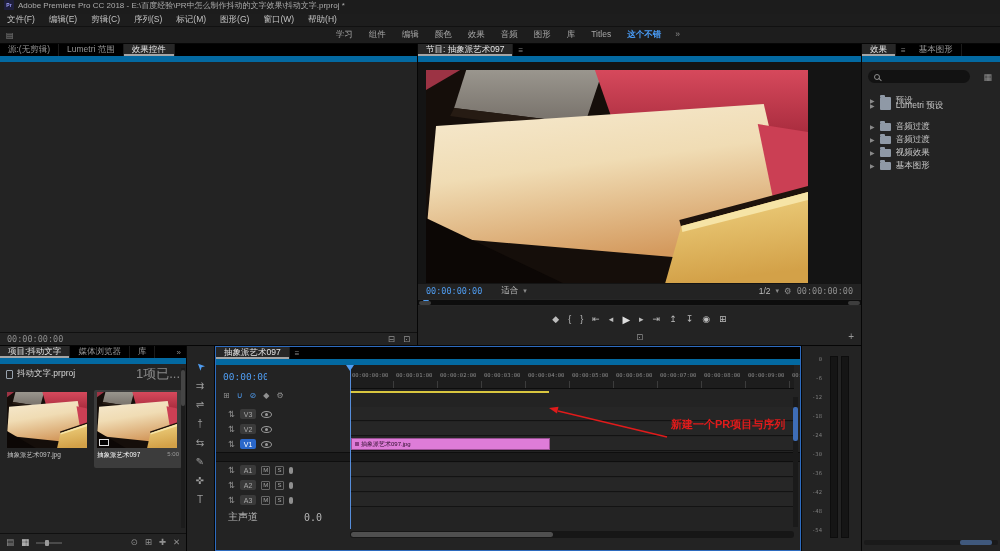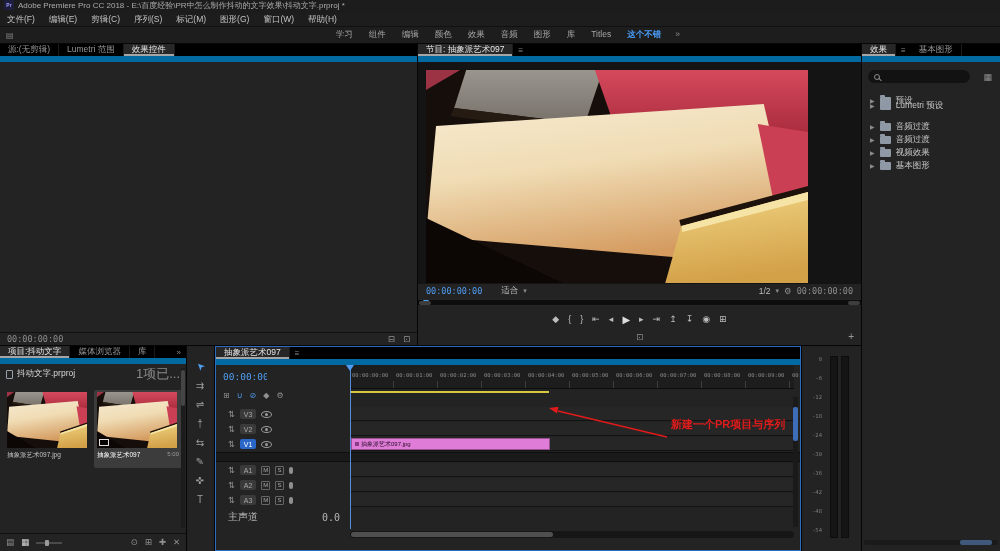--- a/index.html
+++ b/index.html
@@ -425,21 +425,21 @@
   </div>
   <div class="th" style="top:146px">
     <span class="icon">⇅</span>
     <span class="badge">A3</span>
     <span class="msbox">M</span>
     <span class="msbox">S</span>
     <span class="mic"></span>
   </div>
   <div class="th" style="top:163px">
     <span class="mrow">主声道</span>
-    <span class="mrow mono" style="margin-left:auto;margin-right:10px">0.0</span>
+    <span class="mrow mono" style="margin-left:auto;margin-right:28px">0.0</span>
   </div>
 
   <div class="lane" style="top:60px"></div>
   <div class="lane" style="top:75px"></div>
   <div class="lane" style="top:90px"></div>
   <div class="lane" style="top:116px"></div>
   <div class="lane" style="top:131px"></div>
   <div class="lane" style="top:146px"></div>
 
   <div class="clip">

